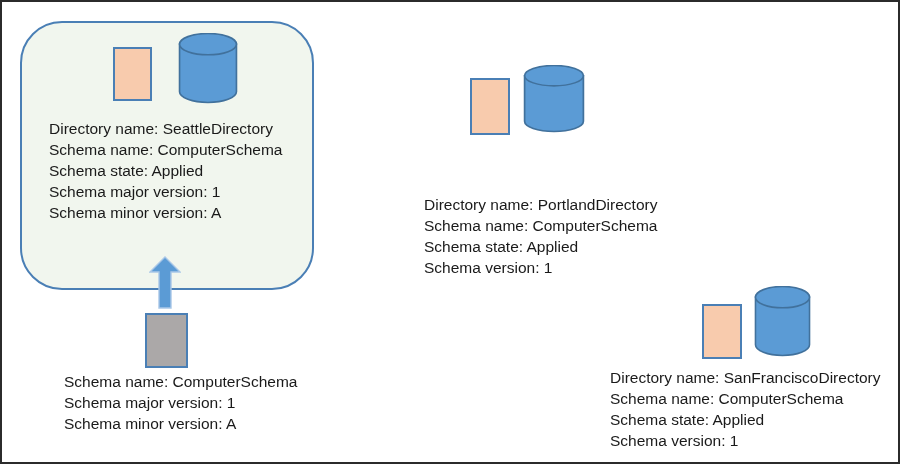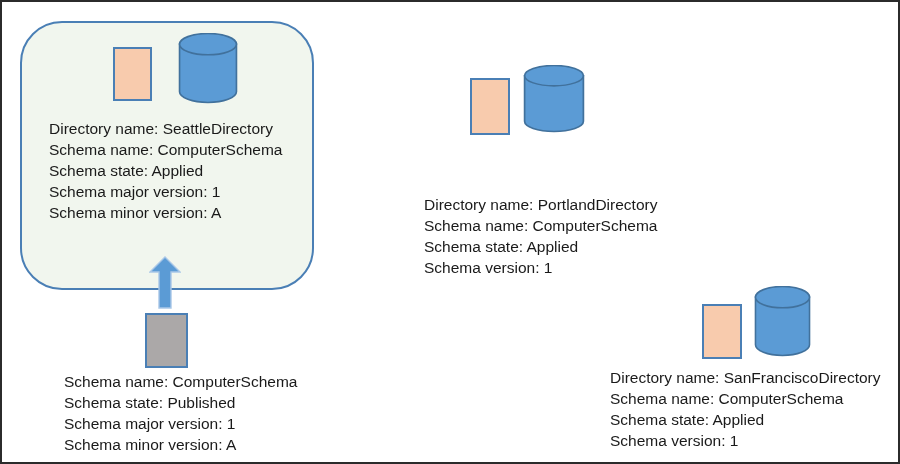--- a/index.html
+++ b/index.html
@@ -87,21 +87,20 @@
     </div>
   </div>
 
   <svg class="arrow arrow-pos" viewBox="0 0 32 53" preserveAspectRatio="none">
     <polygon points="16,1 31,16 22,16 22,52 10,52 10,16 1,16" fill="var(--arrow-fill,#5b9bd5)" stroke="var(--arrow-stroke,#a9c7e7)" stroke-width="1.4"></polygon>
   </svg>
 
   <div class="gray-rect published-gray"></div>
   <div class="textblock published-text">
     <div>Schema name: ComputerSchema</div>
-    <div>Schema state: Published</div>
     <div>Schema major version: 1</div>
     <div>Schema minor version: A</div>
   </div>
 
   <div class="peach-rect portland-peach"></div>
   <svg class="cylinder portland-cyl" viewBox="0 0 58 70" preserveAspectRatio="none">
     <path d="M1.5,11 L1.5,58 A27.5,10.5 0 0 0 56.5,58 L56.5,11 Z" fill="var(--cylinder-fill,#5b9bd5)" stroke="var(--cylinder-stroke,#41719c)" stroke-width="1.6"></path>
     <ellipse cx="29" cy="11" rx="27.5" ry="10.5" fill="var(--cylinder-fill,#5b9bd5)" stroke="var(--cylinder-stroke,#41719c)" stroke-width="1.6"></ellipse>
   </svg>
   <div class="textblock portland-text">

